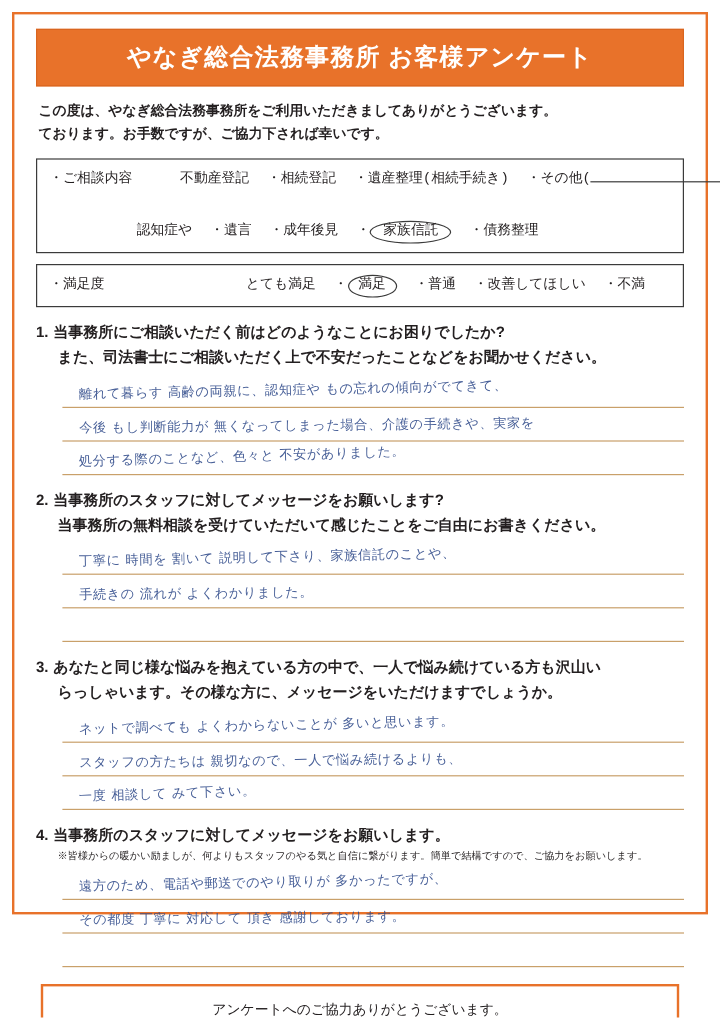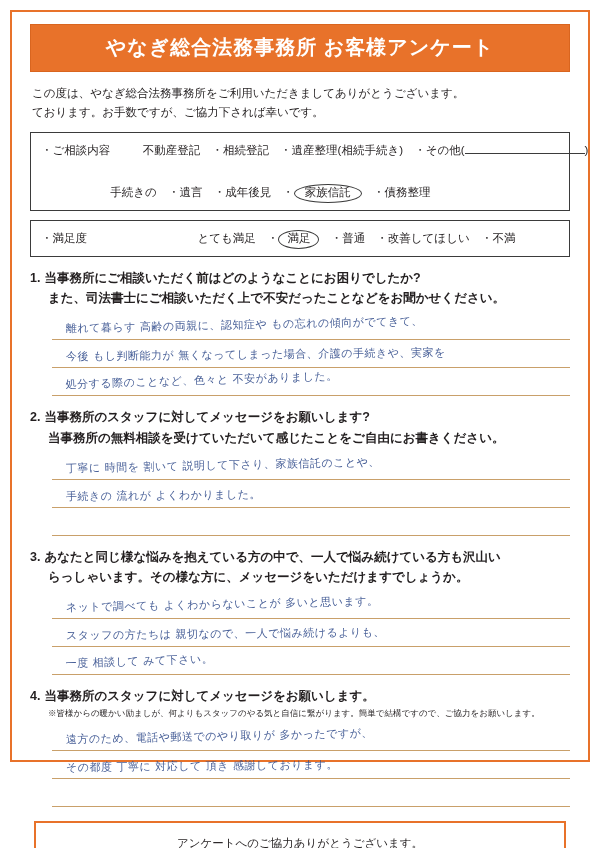--- a/index.html
+++ b/index.html
@@ -48,28 +48,29 @@
     padding: 9px 0 10px 0;
     margin: 4px 0 12px 0;
     border: 1px solid #d9651f;
   }
   
   .intro {
     font-size: 11.5px;
     line-height: 1.65;
     margin: 0 0 10px 2px;
   }
-  .intro div { white-space: nowrap; }
+  .intro div { white-space: nowrap; font-weight: bold; }
   
   .box {
     border: 1px solid #3b3b3b;
     padding: 7px 10px;
     margin-bottom: 9px;
     font-size: 11.5px;
     line-height: 1.75;
+    font-family: Liberation Mono, monospace;
   }
   .box .row { white-space: nowrap; }
   .label-dot::before { content: "・"; }
   .spacer-lg { display: inline-block; width: 26px; }
   .spacer-md { display: inline-block; width: 14px; }
   .spacer-sm { display: inline-block; width: 8px; }
   .blank-line {
     display: inline-block;
     width: 120px;
     border-bottom: 1px solid #3b3b3b;
@@ -165,21 +166,21 @@
       <div class="row">
         <span class="label-dot">ご相談内容</span>
         <span class="spacer-lg"></span>
         <span>不動産登記</span>
         <span class="spacer-sm"></span>・<span>相続登記</span>
         <span class="spacer-sm"></span>・<span>遺産整理(相続手続き)</span>
         <span class="spacer-sm"></span>・<span>その他(</span><span class="blank-line"></span><span>)</span>
       </div>
       <div class="row">
         <span class="spacer-lg"></span><span class="spacer-lg"></span><span class="spacer-md"></span>
-        <span>手続きの</span>
+        <span>認知症や</span>
         <span class="spacer-sm"></span>・<span>遺言</span>
         <span class="spacer-sm"></span>・<span>成年後見</span>
         <span class="spacer-sm"></span>・<span class="circled-ellipse">家族信託</span>
         <span class="spacer-sm"></span>・<span>債務整理</span>
       </div>
     </div>
 
     <div class="box">
       <div class="row">
         <span class="label-dot">満足度</span>

